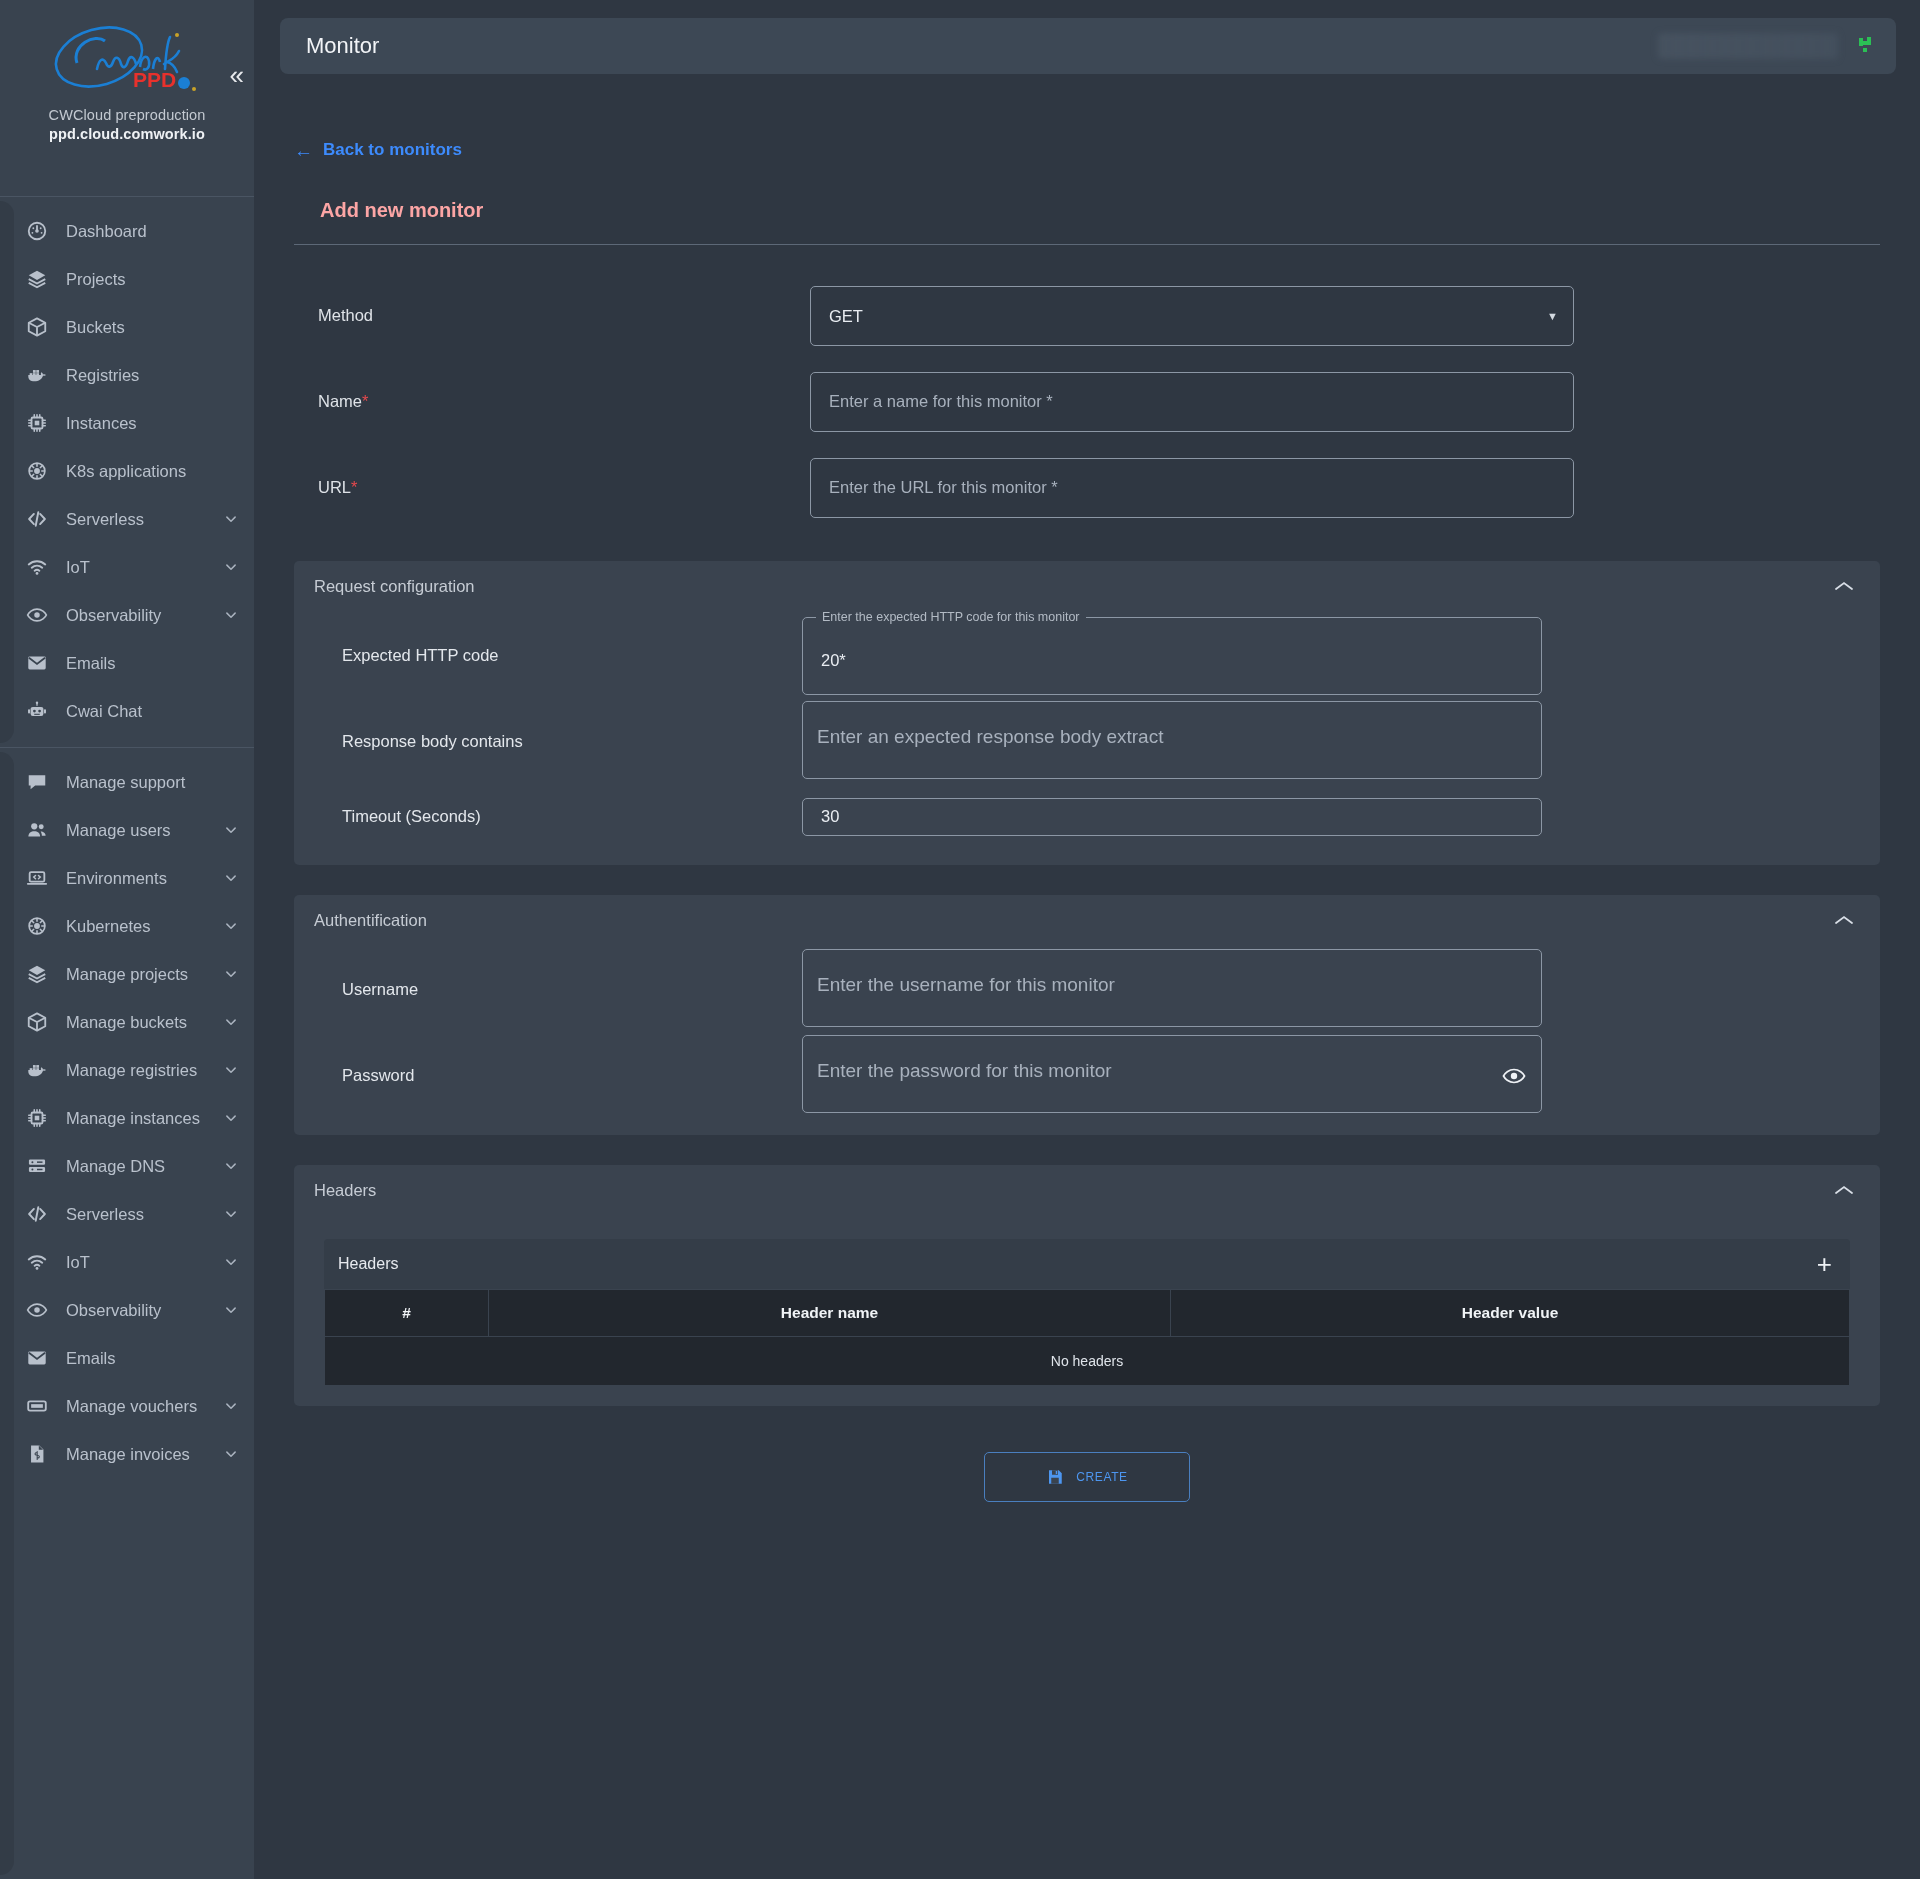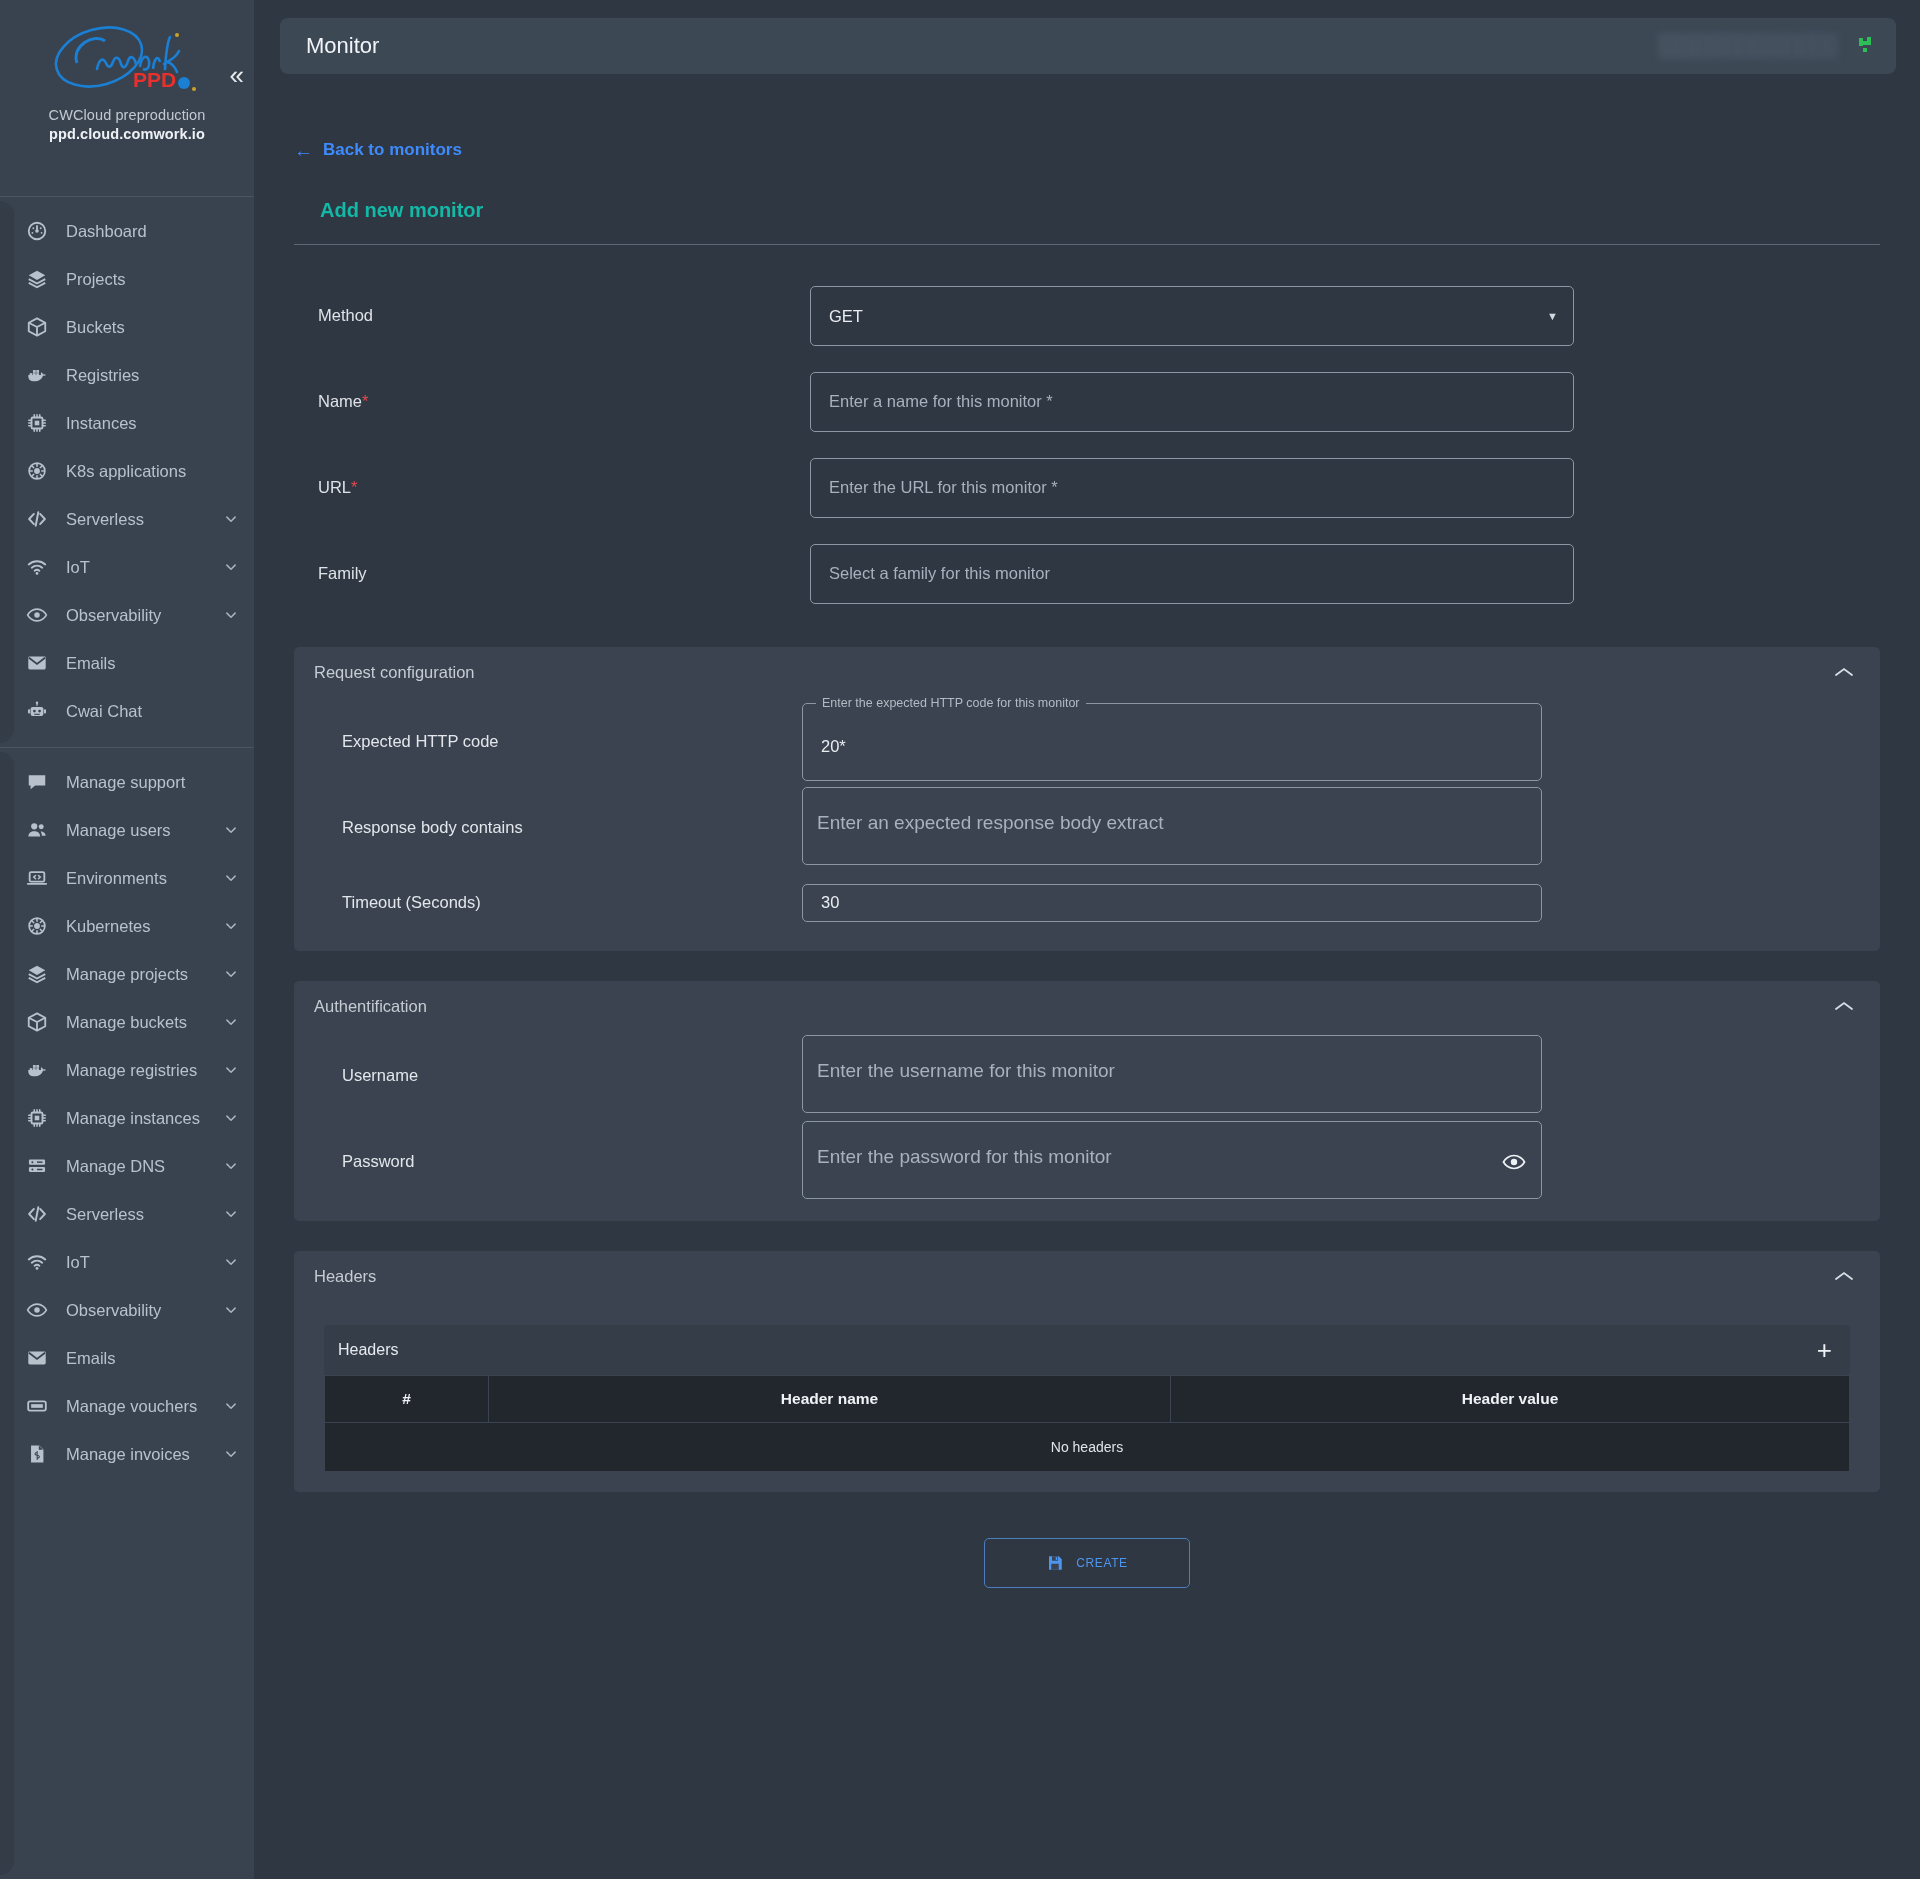--- a/index.html
+++ b/index.html
@@ -94,21 +94,21 @@
 
   .back-link {
     margin: 66px 0 0 14px;
     display: inline-flex; align-items: center; gap: 10px;
     color: #3d8bfd; font-size: 17px; font-weight: 700; cursor: pointer;
   }
   .back-arrow { font-size: 19px; line-height: 1; }
 
   .card-title {
     margin: 38px 0 0 40px;
-    color: #14b8a6; font-size: 20px; font-weight: 700;
+    color: #fca5a5; font-size: 20px; font-weight: 700;
   }
   .title-rule {
     margin: 22px 14px 0 14px; height: 1px; background: #5d6877;
   }
 
   .form-rows { padding: 28px 0 0 0; }
   .frow {
     display: flex; align-items: center;
     min-height: 86px;
   }
@@ -654,26 +654,20 @@
 
         <div class="frow">
           <div class="flabel">
             <span>URL</span><span class="req">*</span>
           </div>
           <div class="fctrl">
             <input class="inp" type="text" placeholder="Enter the URL for this monitor *" style="">
           </div>
         </div>
 
-        <div class="frow">
-          <div class="flabel">Family</div>
-          <div class="fctrl">
-            <input class="inp" type="text" placeholder="Select a family for this monitor" style="">
-          </div>
-        </div>
       </section>
 
       
       <section class="panel">
         <div class="panel-head">
           <span class="ptitle">Request configuration</span>
           <span class="panel-chevup">
             <svg width="20" height="12" viewBox="0 0 20 12" aria-hidden="true">
               <path d="M2 9 L10 3 L18 9" fill="none" stroke="#d8dee6" stroke-width="1.8" stroke-linecap="round"></path>
             </svg>

